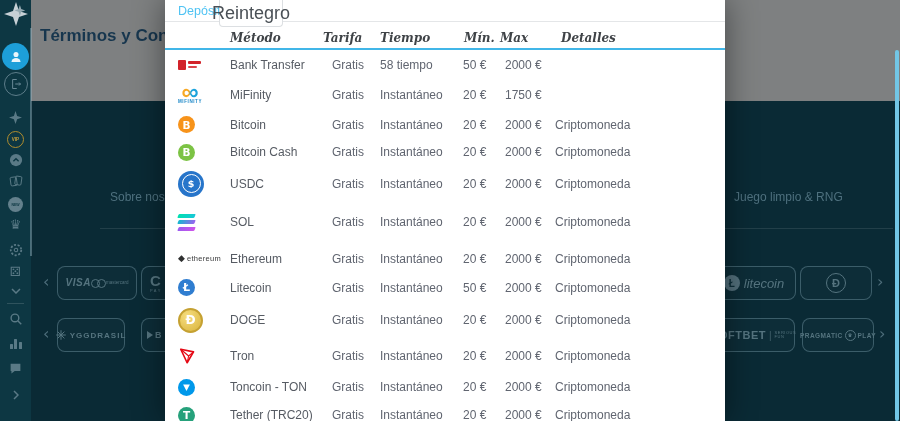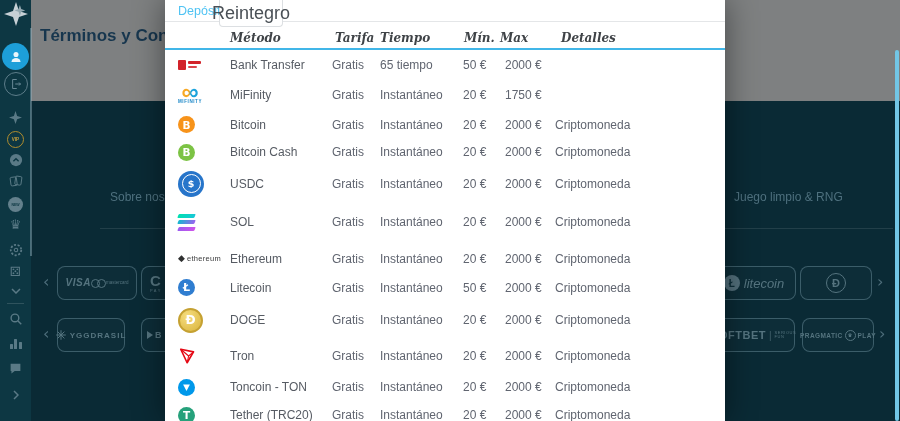--- a/index.html
+++ b/index.html
@@ -79,21 +79,21 @@
   .modal{position:absolute;left:165px;top:0;width:560px;height:421px;background:#fff;z-index:10;
          box-shadow:0 0 30px rgba(0,0,0,.45);}
   .tabs-line{position:absolute;left:0;top:21px;width:560px;height:1px;background:#e4e6e8;}
   .tab-deposits{position:absolute;left:13px;top:4px;font-size:12.5px;color:#4fc3f3;cursor:pointer;}
   .tab-withdraw{position:absolute;left:54px;top:0;width:64px;height:27px;background:#fff;
                 border:1px solid #dcdfe2;border-top:none;border-radius:0 0 4px 4px;
                 display:flex;align-items:center;justify-content:center;font-size:18px;color:#4a5056;box-sizing:border-box;}
   .m-head{position:absolute;left:0;top:28px;width:560px;height:20px;}
   .m-head span{position:absolute;top:3px;font-family:"DejaVu Serif",serif;font-style:italic;font-weight:700;
                font-size:12px;color:#3f4347;white-space:nowrap;}
-  .h-metodo{left:65px;} .h-tarifa{left:170px;} .h-tiempo{left:215px;}
+  .h-metodo{left:65px;} .h-tarifa{left:158px;} .h-tiempo{left:215px;}
   .h-min{left:299px;} .h-max{left:335px;} .h-det{left:396px;}
   .blue-line{position:absolute;left:0;top:48px;width:560px;height:2px;background:#41b6e8;}
   .tbody{position:absolute;left:0;top:51px;width:560px;}
   .trow{display:grid;grid-template-columns:52px 102px 48px 83px 42px 50px 1fr;align-items:center;
         padding-left:13px;font-size:12px;color:#606570;min-height:27px;}
   .c-method{color:#565b63;}
   .c-icon{display:flex;align-items:center;}
   .row-mifinity{min-height:33px;} .row-bitcoin-cash{min-height:28px;} .row-usdc{min-height:35px;}
   .row-sol{min-height:42px;} .row-ethereum{min-height:31px;} .row-doge{min-height:38px;}
   .row-tron{min-height:34px;} .row-toncoin{min-height:28px;} .row-tether{min-height:28px;}
@@ -323,21 +323,21 @@
             <span class="pm-bank">
               <span class="bk-mark"></span>
               <span class="bk-lines">
                 <i></i>
                 <i></i>
               </span>
             </span>
           </div>
     <div class="c-method">Bank Transfer</div>
     <div class="c-fee">Gratis</div>
-    <div class="c-time">65 tiempo</div>
+    <div class="c-time">58 tiempo</div>
     <div class="c-min">50 €</div>
     <div class="c-max">2000 €</div>
   </div>
 
   <div class="trow row-mifinity">
     <div class="c-icon">
             <span class="pm-mif">
               <span class="mif-inf">∞</span>
               <span class="mif-tx">MIFINITY</span>
             </span>

